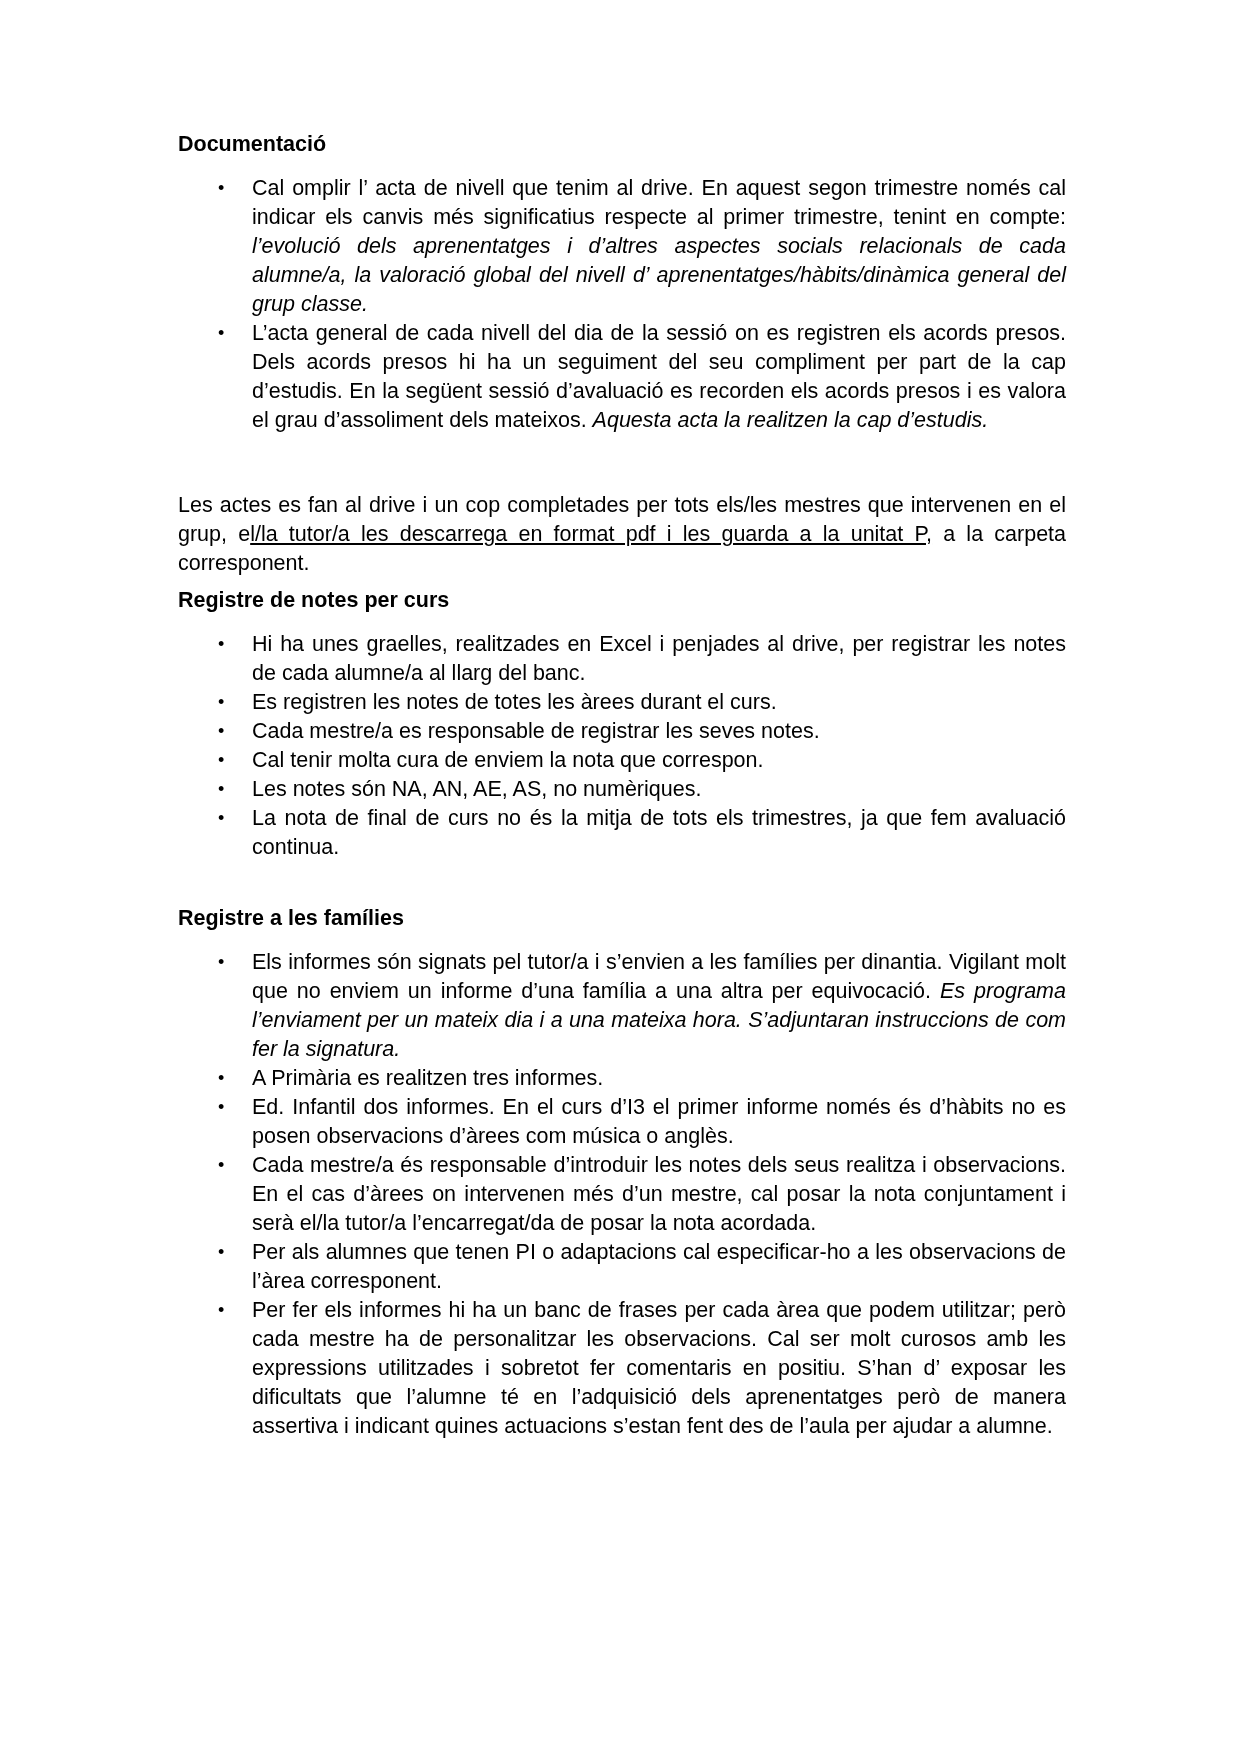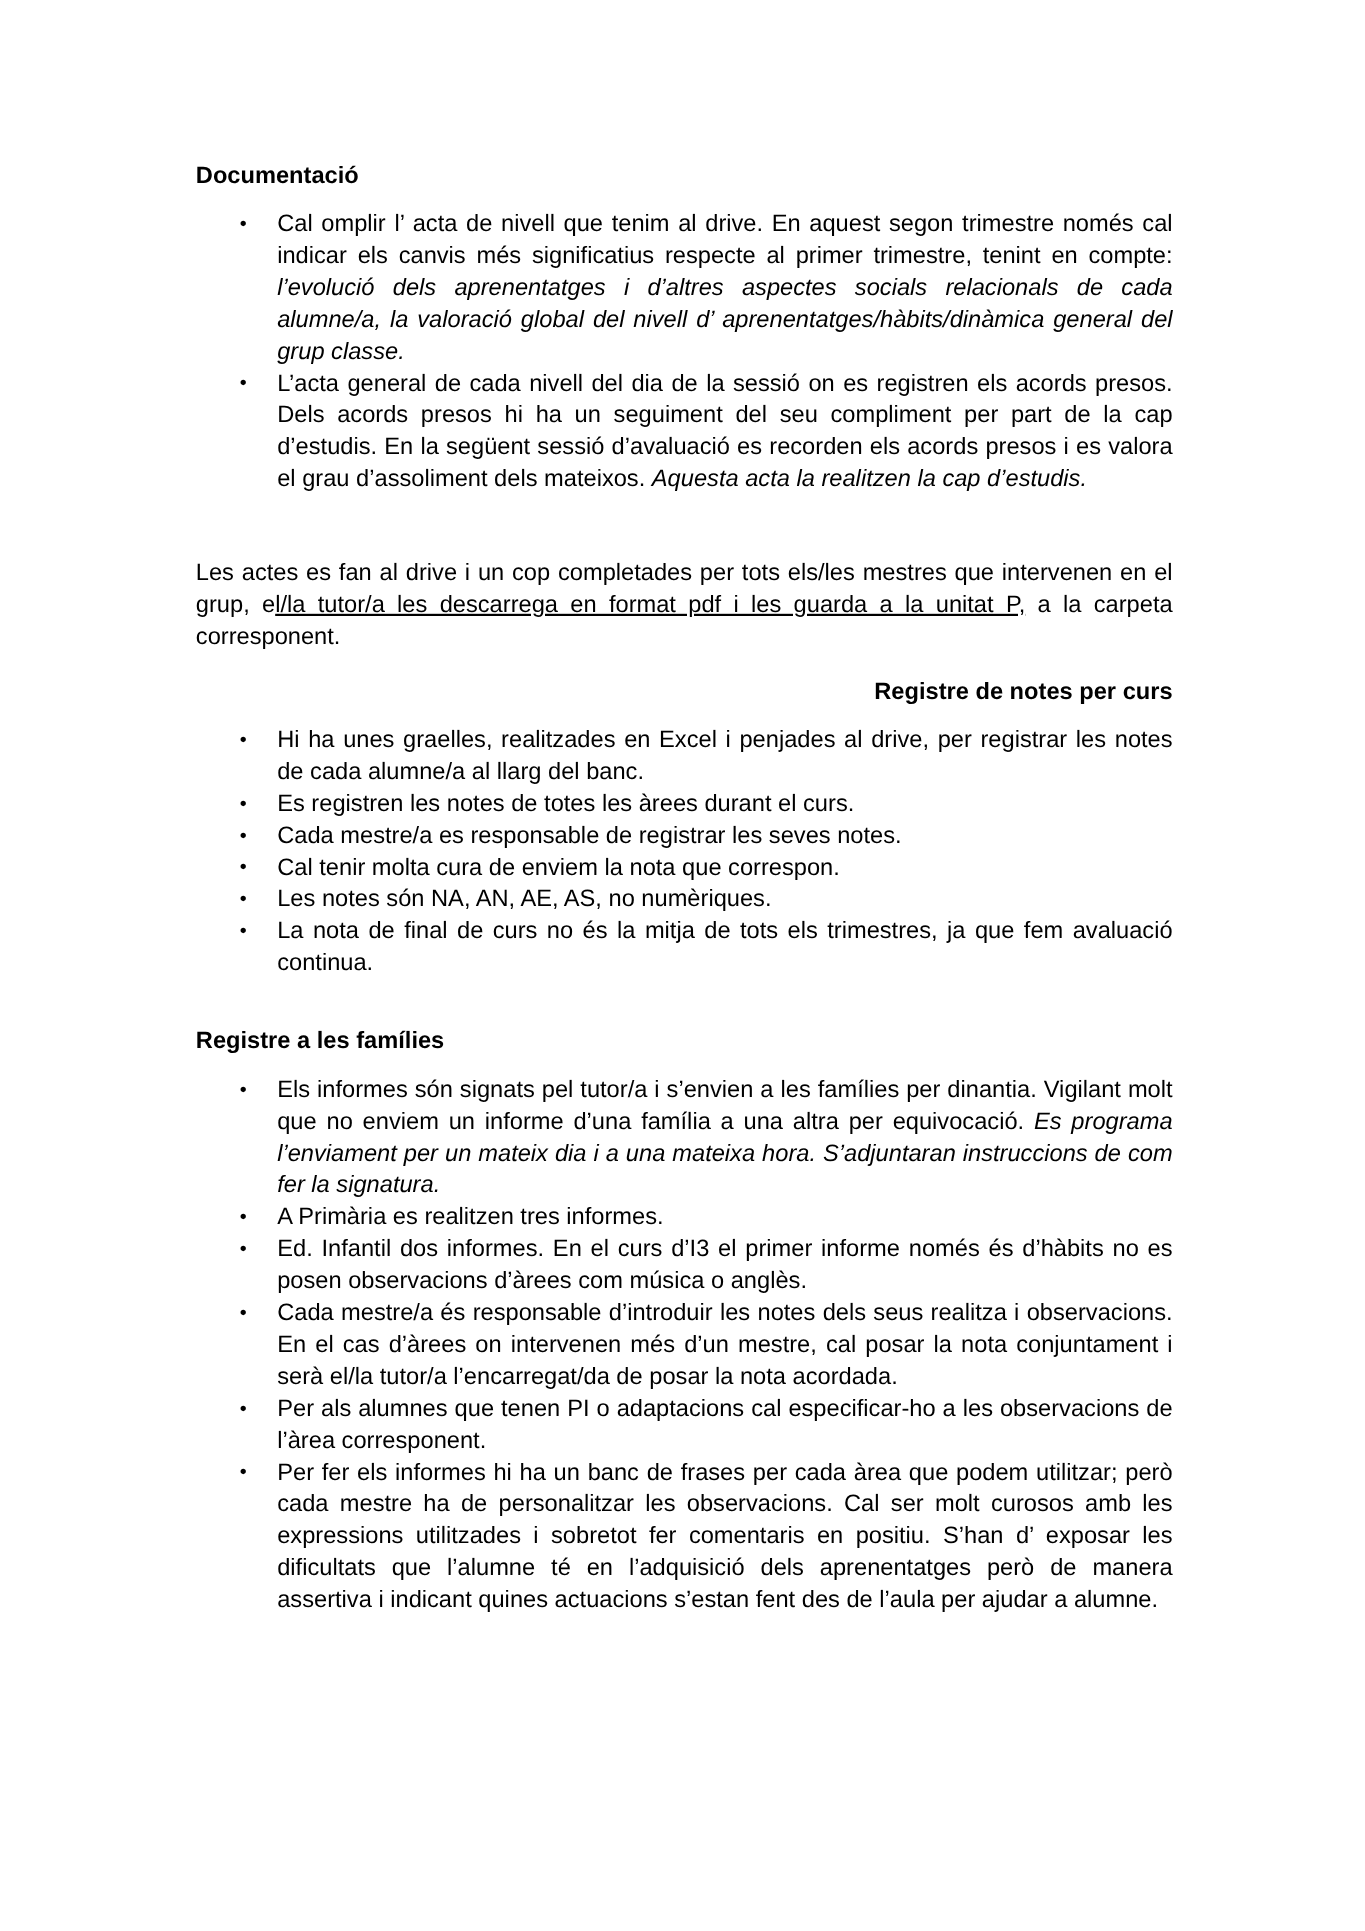--- a/index.html
+++ b/index.html
@@ -11,21 +11,21 @@
       width: 1241px;
       height: 1755px;
       position: relative;
       overflow: hidden;
       font-family: "Liberation Sans", sans-serif;
       color: #000000;
     }
     .page {
       position: absolute;
       left: 178px;
-      top: 145px;
+      top: 130px;
       width: 888px;
       font-size: 21.5px;
       line-height: 29px;
     }
     h2 {
       font-size: 21.5px;
       font-weight: bold;
       margin: 0;
       line-height: 29px;
     }
@@ -47,22 +47,22 @@
       font-size: 18px;
     }
     p {
       margin: 0;
       text-align: justify;
     }
     em { font-style: italic; }
     u { text-decoration: underline; }
     .sec1-head { margin-bottom: 15px; }
     .sec1-list { margin-bottom: 56px; }
-    .para { margin-bottom: 21px; }
-    .sec2-head { margin-bottom: 15px; text-align: right; }
+    .para { margin-bottom: 8px; }
+    .sec2-head { margin-bottom: 15px; }
     .sec2-list { margin-bottom: 42px; }
     .sec3-head { margin-bottom: 15px; }
   </style>
 </head>
 <body>
 
 <div class="page">
 
   <h2 class="sec1-head">Documentació</h2>
   <ul class="sec1-list">

